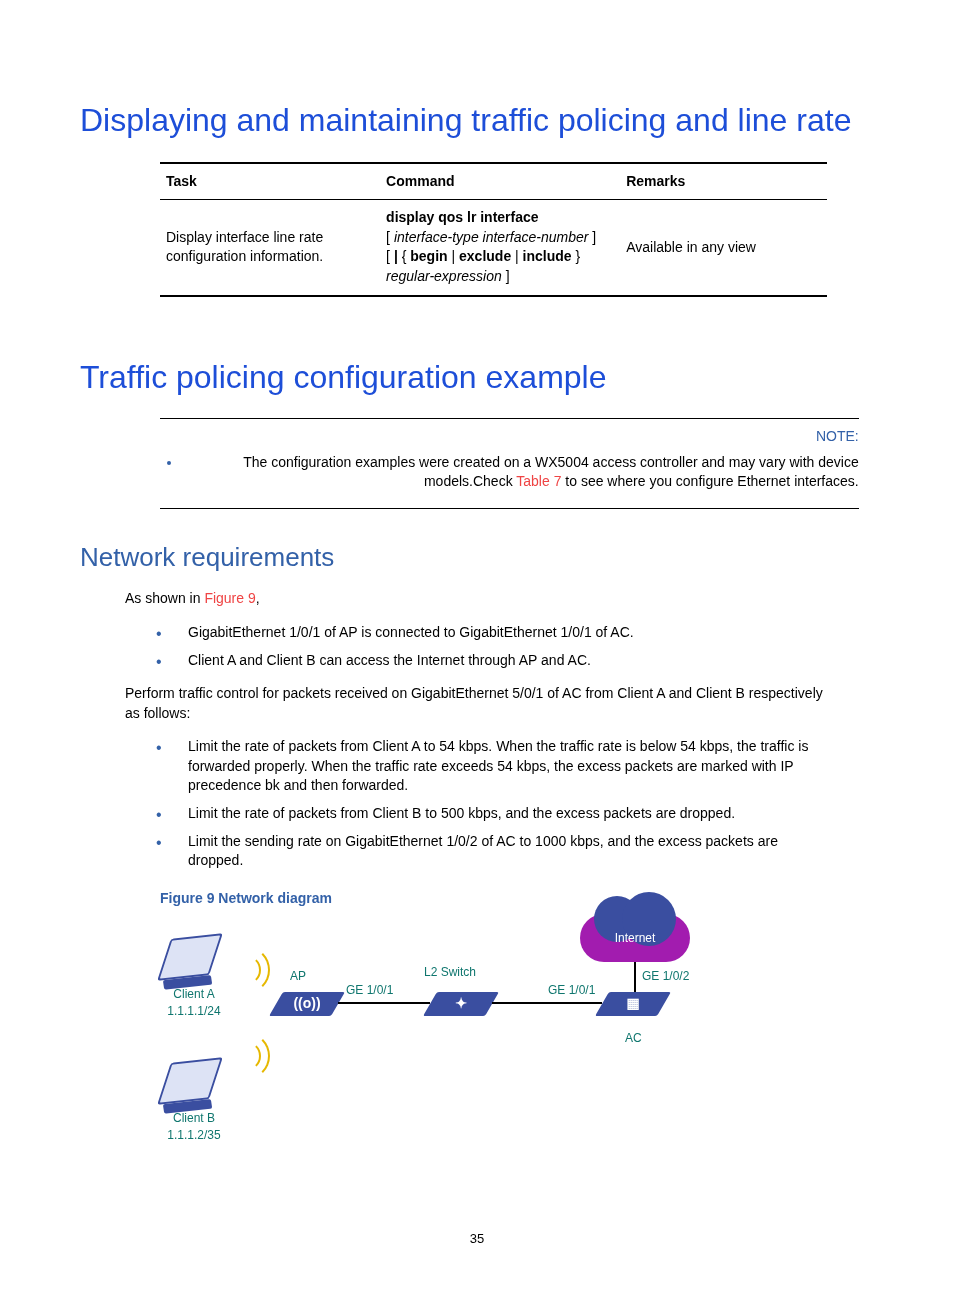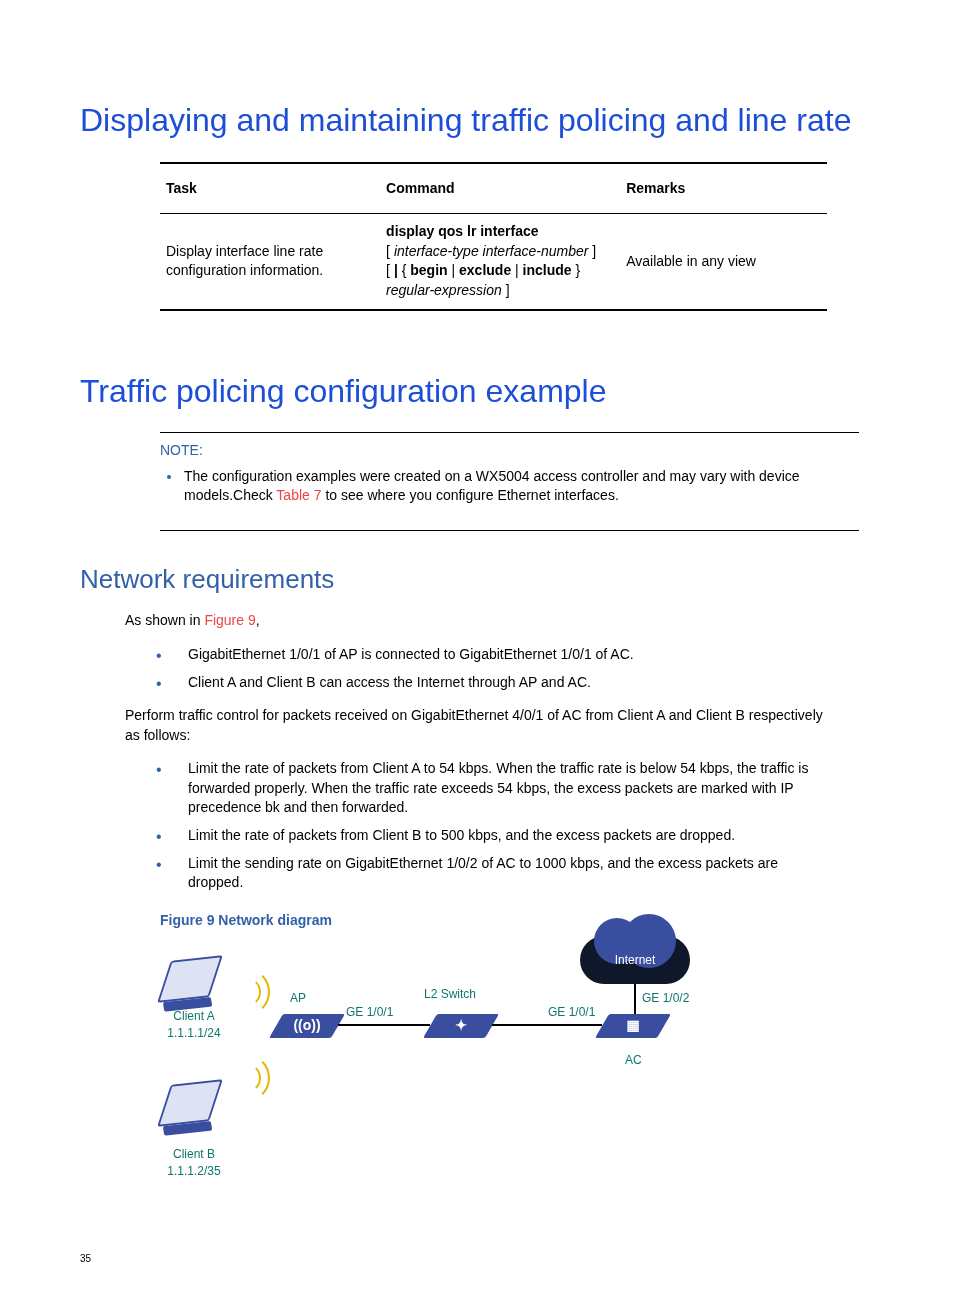--- a/index.html
+++ b/index.html
@@ -30,36 +30,37 @@
   .table {
     width: 84%;
     margin-left: 80px;
     border-collapse: collapse;
     margin-top: 20px;
   }
   .table th {
     text-align: left;
     border-top: 2px solid #000;
     border-bottom: 1px solid #000;
-    padding: 15px 6px;
+    padding: 8px 6px;
     font-weight: bold;
   }
   .table td {
     padding: 8px 6px;
     vertical-align: middle;
   }
   .table .last-row td {
     border-bottom: 2px solid #000;
   }
   .note-box {
     margin-left: 80px;
     border-top: 1px solid #000;
     border-bottom: 1px solid #000;
-    padding: 4px 0 24px 0;
+    padding: 4px 0 16px 0;
     width: 88%;
+    text-align: right;
   }
   .note-label {
     color: #3361a8;
     font-size: 14px;
     margin: 4px 0 6px 0;
   }
   .note-list {
     margin: 0;
     padding-left: 22px;
   }
@@ -149,21 +150,21 @@
     left:50%;
     top:50%;
     transform: translate(-50%,-50%) skewX(30deg);
     color:#fff;
     font-size:14px;
     font-weight:bold;
   }
   .cloud {
     position: absolute;
     width: 110px; height: 48px;
-    background: #0f172a;
+    background: #a21caf;
     border-radius: 26px;
     text-decoration: underline;
   }
   .cloud::before, .cloud::after {
     content:"";
     position:absolute;
     background:#3a4ea0;
     border-radius:50%;
   }
   .cloud::before { width:46px; height:46px; top:-18px; left:14px; }
@@ -186,21 +187,22 @@
     width:2px;
     background:#000;
   }
   .dlabel {
     position:absolute;
     font-size:12px;
     color:#0f766e;
     text-align:center;
   }
   .page-num {
-    font-size:10px;
+    text-align:center;
+    font-size:13px;
     margin-top:50px;
   }
   .cmd strong { font-weight: bold; }
   .cmd em { font-style: italic; }
 </style>
 </head>
 <body>
 
 <h1>Displaying and maintaining traffic policing and line rate</h1>
 
@@ -241,40 +243,40 @@
 
 <p class="body-text">
   <span>As shown in </span><span class="link">Figure 9</span><span>,</span>
 </p>
 
 <ul class="bullets">
   <li>GigabitEthernet 1/0/1 of AP is connected to GigabitEthernet 1/0/1 of AC.</li>
   <li>Client A and Client B can access the Internet through AP and AC.</li>
 </ul>
 
-<p class="body-text">Perform traffic control for packets received on GigabitEthernet 4/0/1 of AC from Client A and Client B respectively as follows:</p>
+<p class="body-text">Perform traffic control for packets received on GigabitEthernet 5/0/1 of AC from Client A and Client B respectively as follows:</p>
 
 <ul class="bullets">
   <li>Limit the rate of packets from Client A to 54 kbps. When the traffic rate is below 54 kbps, the traffic is forwarded properly. When the traffic rate exceeds 54 kbps, the excess packets are marked with IP precedence bk and then forwarded.</li>
   <li>Limit the rate of packets from Client B to 500 kbps, and the excess packets are dropped.</li>
   <li>Limit the sending rate on GigabitEthernet 1/0/2 of AC to 1000 kbps, and the excess packets are dropped.</li>
 </ul>
 
 <div class="figure-caption">Figure 9 Network diagram</div>
 
 <div class="diagram">
 
   <div class="laptop" style="left:4px; top:16px;"></div>
   <div class="dlabel" style="left:-2px; top:66px; width:72px;">
     <span>Client A</span><br>
     <span>1.1.1.1/24</span>
   </div>
 
   <div class="laptop" style="left:4px; top:140px;"></div>
-  <div class="dlabel" style="left:-2px; top:204px; width:72px;">
+  <div class="dlabel" style="left:-2px; top:190px; width:72px;">
     <span>Client B</span><br>
     <span>1.1.1.2/35</span>
   </div>
 
   <div style="position:absolute; left:62px; top:26px;">
     <div class="wifi-arcs"></div>
     <div class="wifi-arcs inner"></div>
   </div>
   <div style="position:absolute; left:62px; top:112px;">
     <div class="wifi-arcs"></div>

